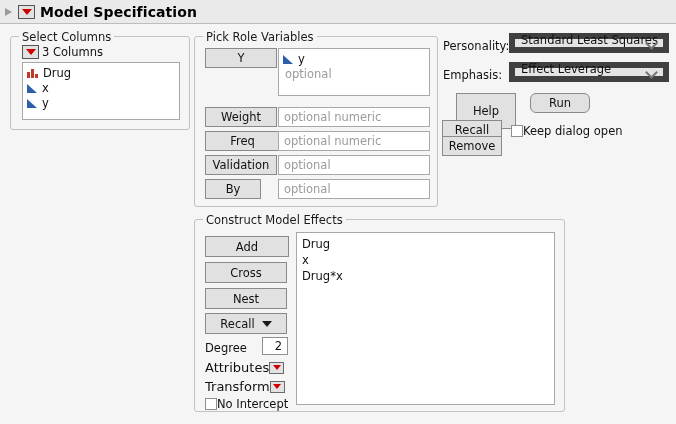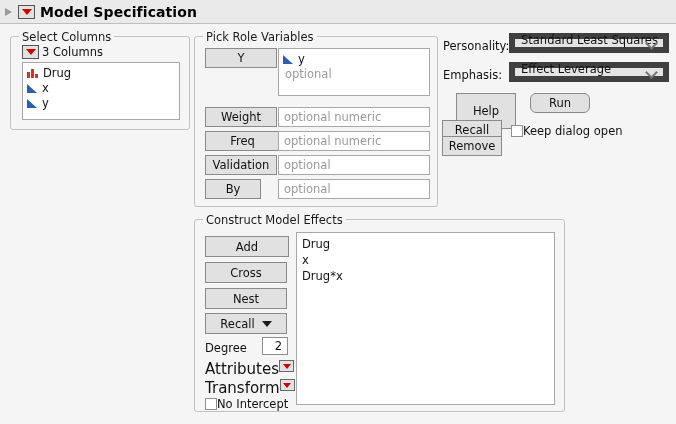--- a/index.html
+++ b/index.html
@@ -214,22 +214,22 @@
   }
   .redbox span {
     width: 0; height: 0;
     border-left: 4px solid transparent;
     border-right: 4px solid transparent;
     border-top: 5px solid #cc0000;
   }
   .optrow {
     position: absolute;
     display: flex;
-    align-items: flex-start;
-    font-size: 15px;
+    align-items: center;
+    font-size: 13px;
   }
 
   .numfield {
     position: absolute;
     background: #fff;
     border: 1px solid #8f8f8f;
     box-sizing: border-box;
     display: flex;
     align-items: center;
     justify-content: flex-end;

